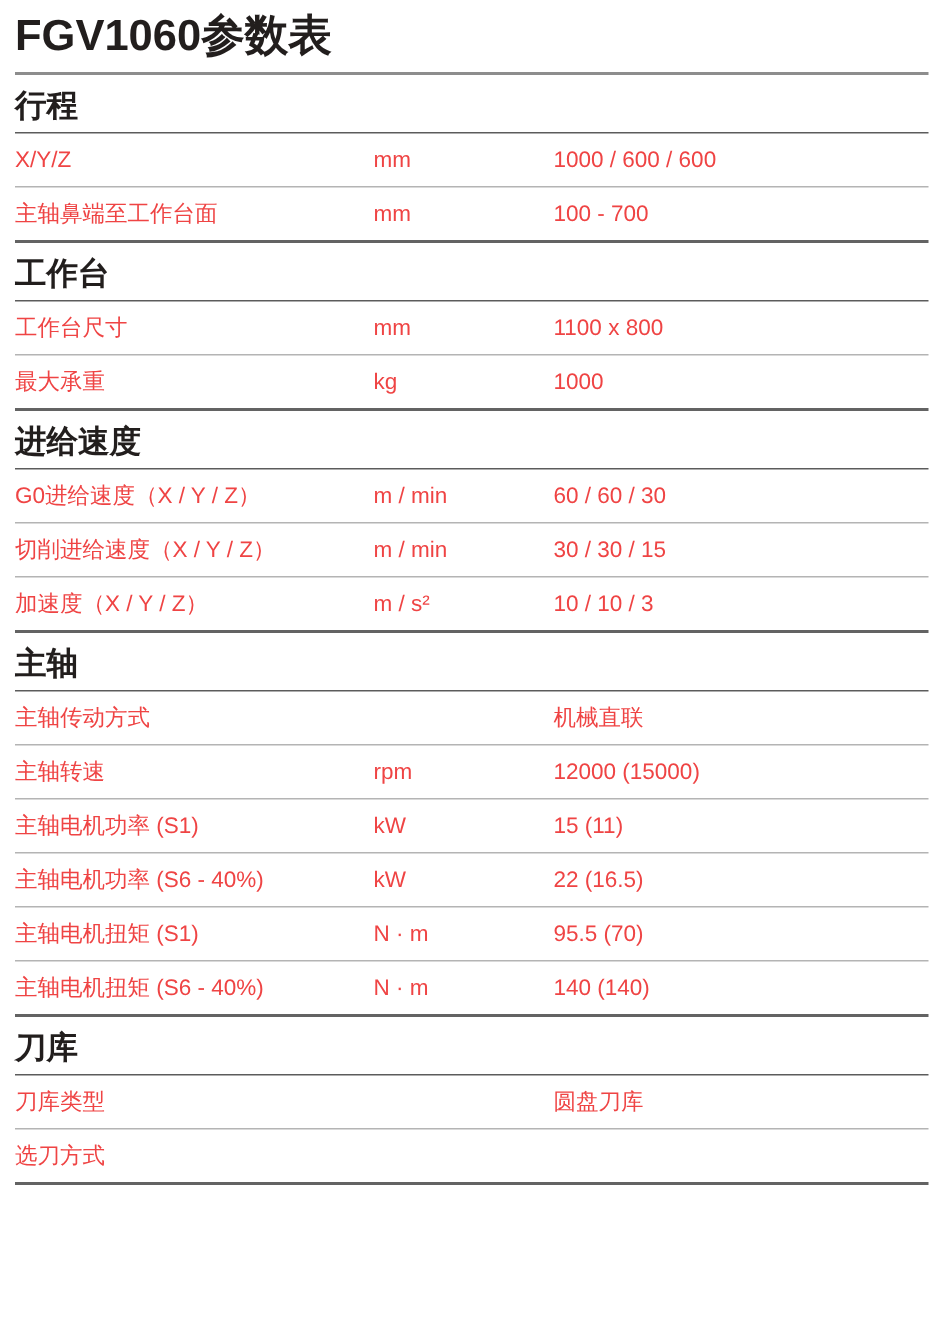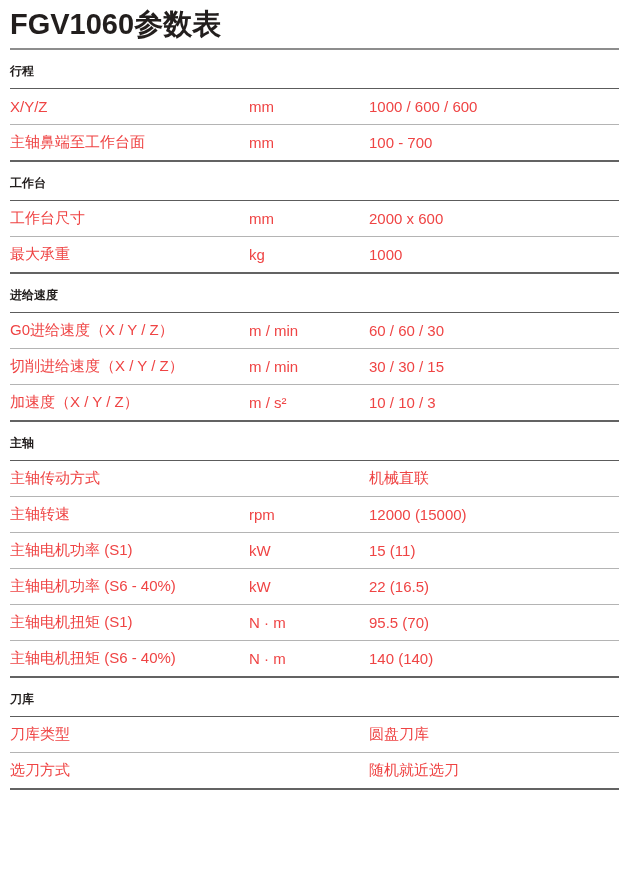--- a/index.html
+++ b/index.html
@@ -20,21 +20,21 @@
     margin: 0;
     font-size: 29px;
     line-height: 36px;
     font-weight: 700;
     color: #221e1d;
     padding-bottom: 6px;
     border-bottom: 2px solid #8d8d8d;
   }
   .section-title {
     margin: 11px 0 0 0;
-    font-size: 12px;
+    font-size: 21px;
     line-height: 20px;
     font-weight: 700;
     color: #221e1d;
     padding-bottom: 7px;
     border-bottom: 1px solid #5c5c5c;
   }
   .section.extra-gap .section-title {
   }
   .rows {
     width: 100%;
@@ -85,21 +85,21 @@
   </div>
 </div>
   </div>
 
   <div class="section">
     <h2 class="section-title">工作台</h2>
     <div class="rows">
   <div class="row">
     <span class="cell-label">工作台尺寸</span>
     <span class="cell-unit">mm</span>
-    <span class="cell-value">2000 x 600</span>
+    <span class="cell-value">1100 x 800</span>
   </div>
 
   <div class="row">
     <span class="cell-label">最大承重</span>
     <span class="cell-unit">kg</span>
     <span class="cell-value">1000</span>
   </div>
 </div>
   </div>
 
@@ -174,18 +174,17 @@
   <div class="row">
     <span class="cell-label">刀库类型</span>
     <span class="cell-unit"></span>
     <span class="cell-value">圆盘刀库</span>
   </div>
 
 
   <div class="row">
     <span class="cell-label">选刀方式</span>
     <span class="cell-unit"></span>
-    <span class="cell-value">随机就近选刀</span>
   </div>
 </div>
   </div>
 </div>
 </div>
 
 </body></html>

